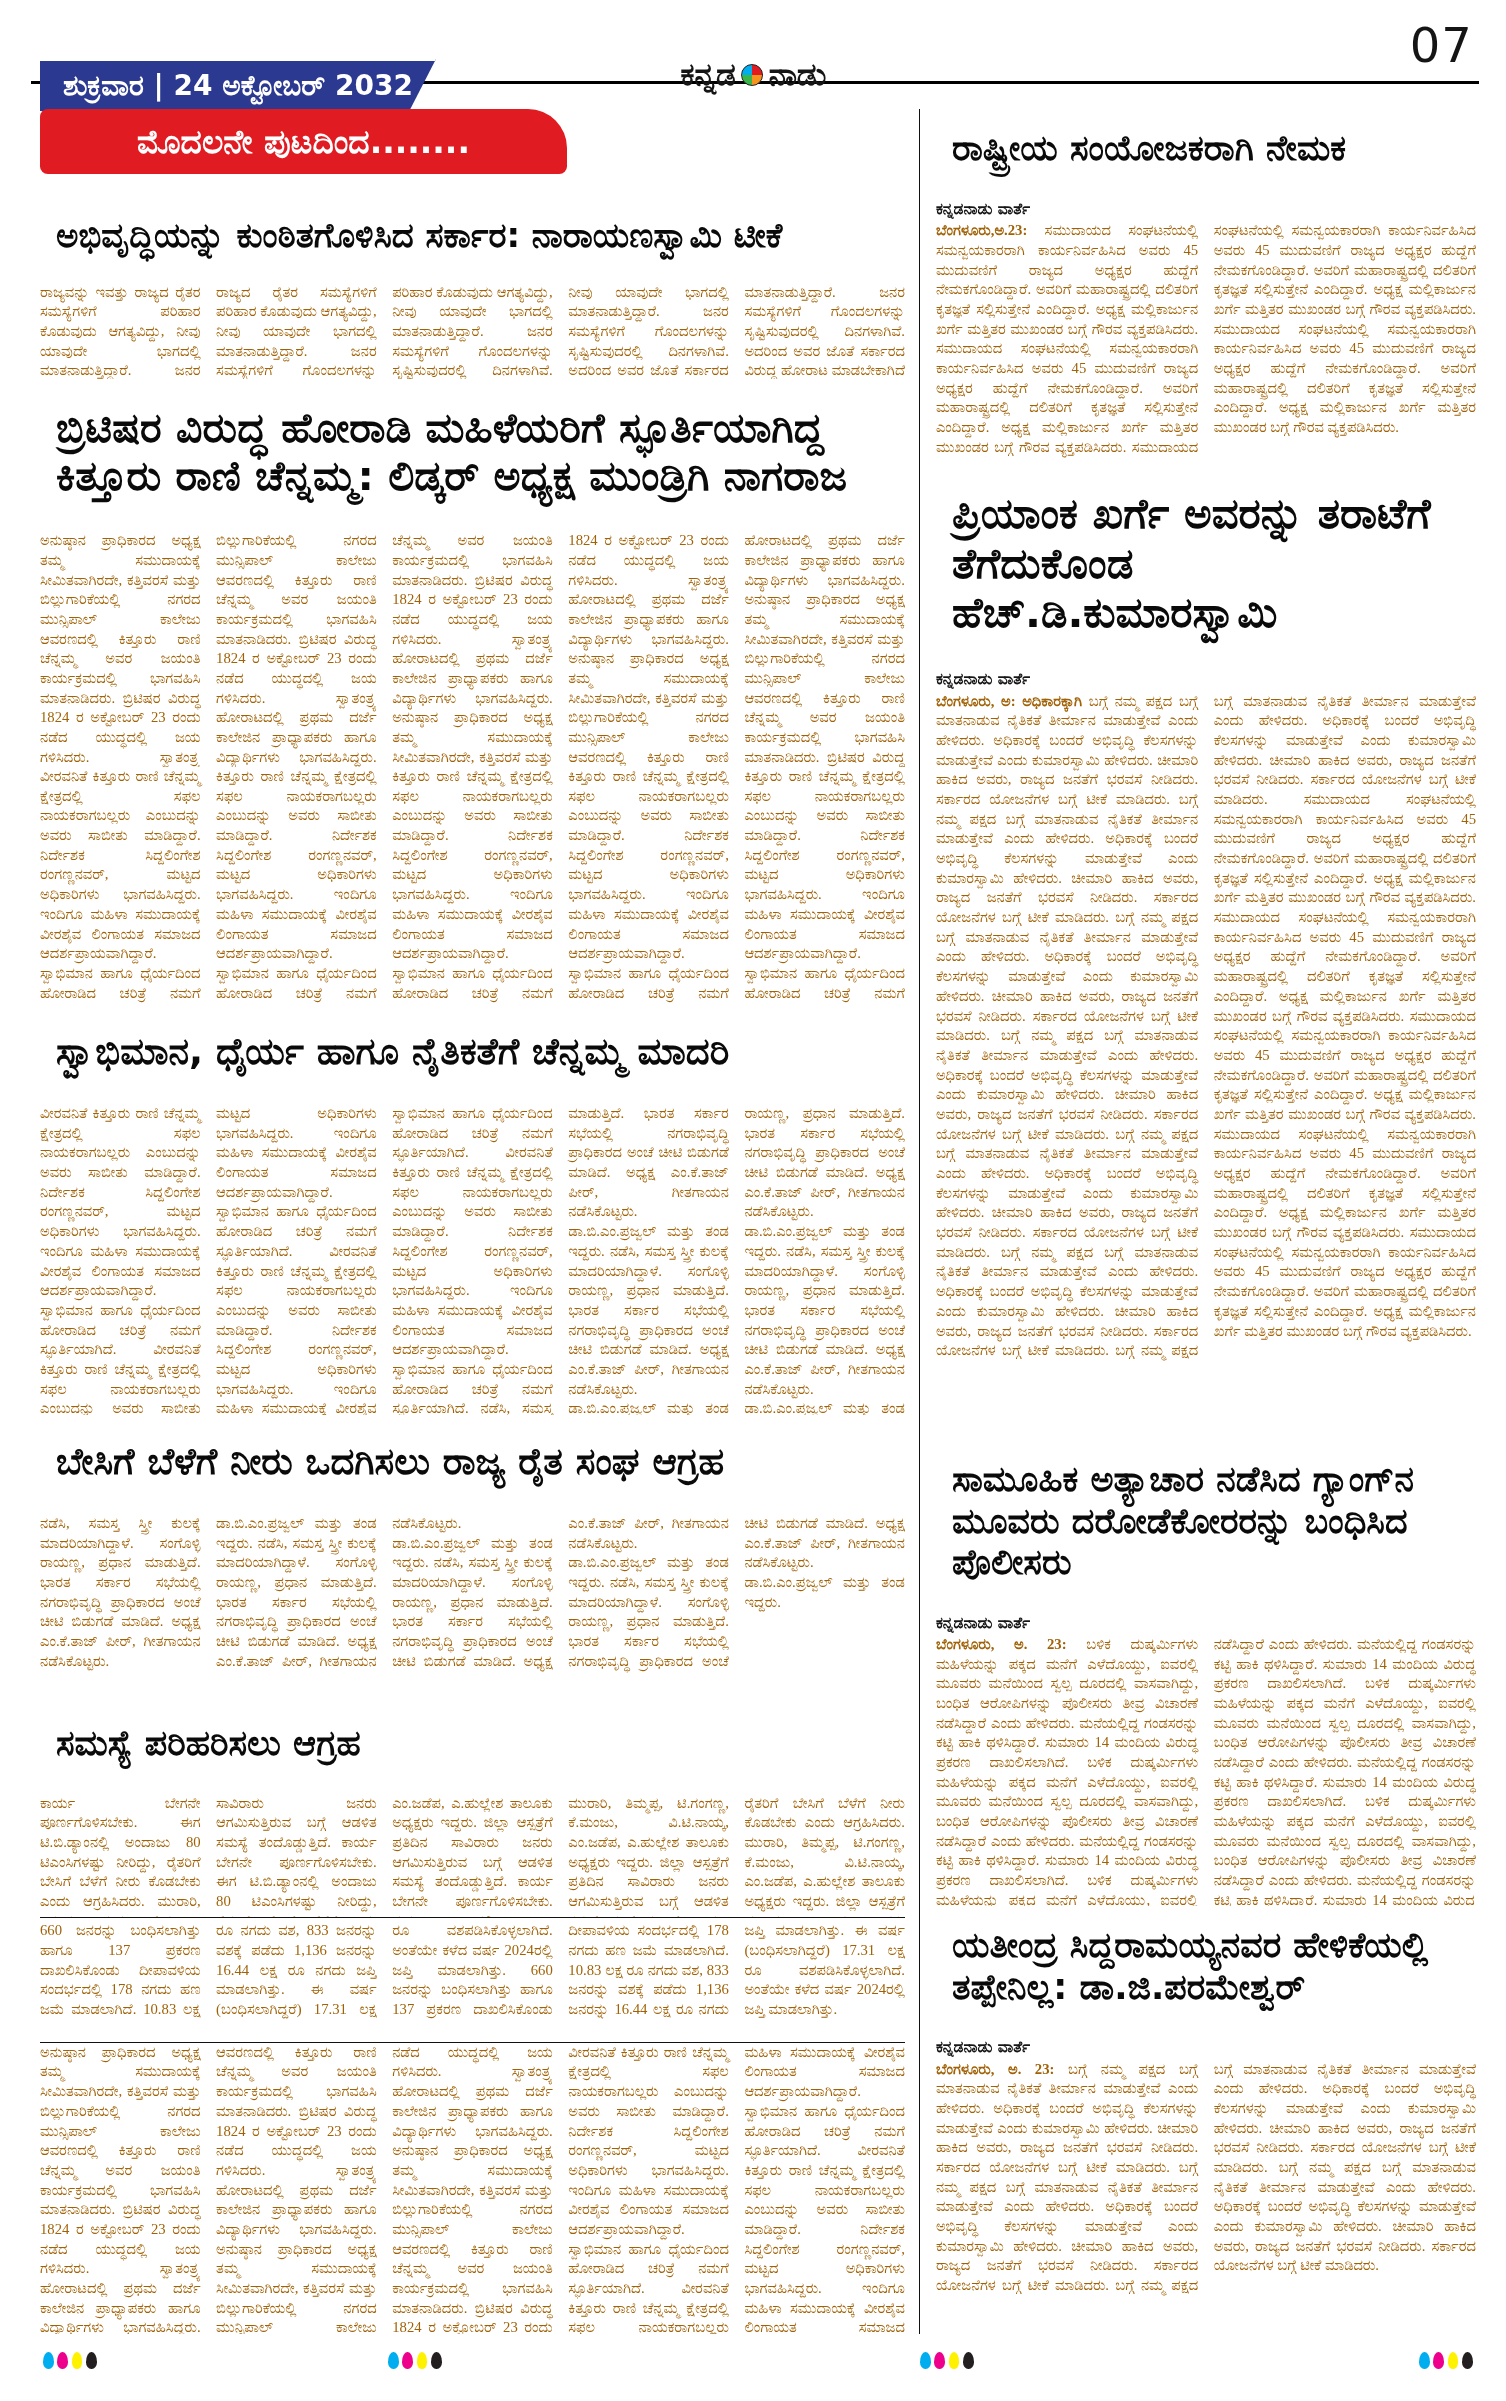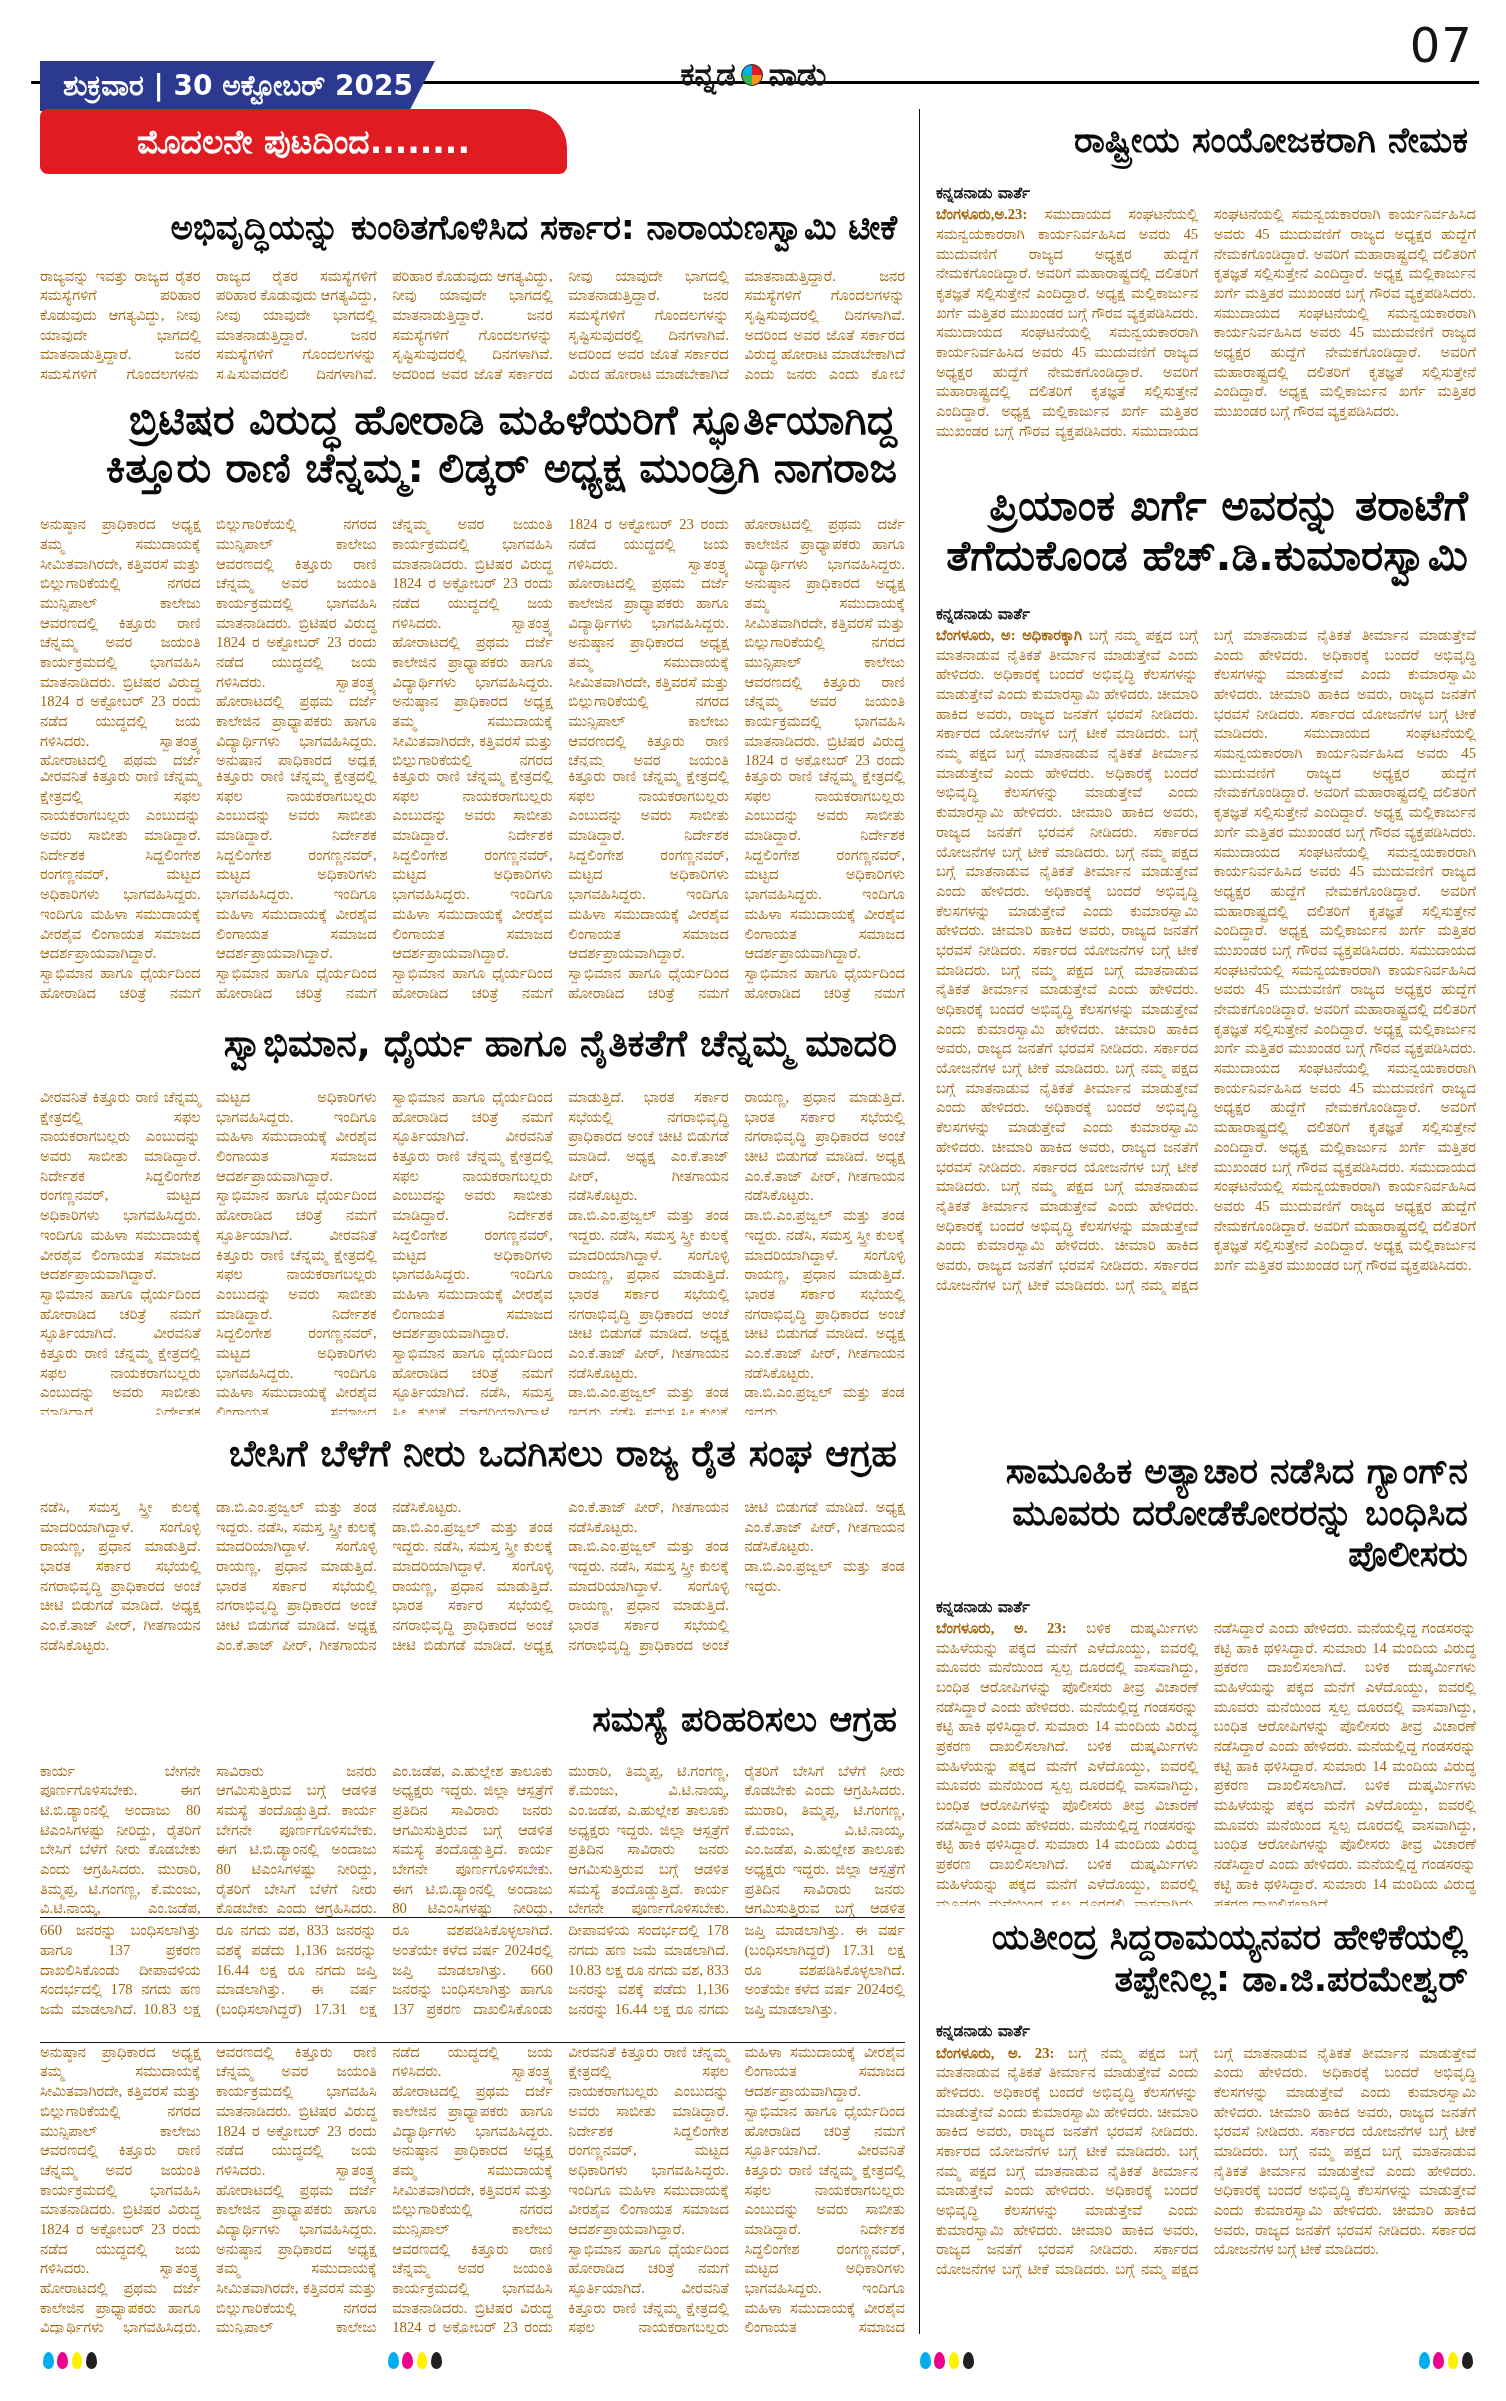--- a/index.html
+++ b/index.html
@@ -35,21 +35,21 @@
     border-radius:7.8px 39px 7.8px 7.8px;margin:0 0 21px 0;flex:none;
   }
   
   .content{position:absolute;top:109px;left:40px;right:31px;bottom:67px;display:flex;gap:0;}
   .left-region{width:865px;flex:none;display:flex;flex-direction:column;}
   .right-region{flex:1;border-left:1.7px solid #111;margin-left:14.4px;padding-left:15.5px;
     display:flex;flex-direction:column;}
   
   .article{overflow:hidden;flex:none;}
   .hl{font-family:"DejaVu Sans",sans-serif;font-weight:bold;color:#0a0a0a;
-    text-align:right;margin:8px;line-height:1.18;}
+    text-align:left;margin:16px;line-height:1.18;}
   .hl-1{font-size:34px;padding:4.4px 0 11px;}
   .hl-2{font-size:41px;padding:9px 0 14.4px;}
   .hl-3{font-size:34px;padding:7.8px 0 13.3px;}
   .hl-4{font-size:37px;padding:9px 0 14.4px;}
   .hl-5{font-size:37px;padding:9px 0 14.4px;}
   .hl-sub{font-size:35px;padding:10px 0 13.3px;}
   .hl-6{font-size:29px;padding:5.5px 0 7.8px;}
   .hl-7{font-size:41px;padding:10px 0 14.4px;}
   .hl-r{font-size:35px;padding:3.3px 0 14.4px;}
   .hl-r-big{font-size:42px;padding:9px 0 16.6px;}
@@ -65,21 +65,21 @@
   .reg-group{position:absolute;display:flex;gap:3.9px;}
   .reg-dot{width:10.5px;height:16.6px;border-radius:50% 50% 50% 50%/60% 60% 40% 40%;}
 </style>
 </head>
 <body>
 
 <div class="page">
 
   <div class="topline"></div>
   <div class="pagenum">07</div>
-  <div class="datebar">ಶುಕ್ರವಾರ | 30 ಅಕ್ಟೋಬರ್ 2025</div>
+  <div class="datebar">ಶುಕ್ರವಾರ | 24 ಅಕ್ಟೋಬರ್ 2032</div>
   <div class="masthead">
     <span>ಕನ್ನಡ</span>
     <span class="logo"></span>
     <span>ನಾಡು</span>
   </div>
 
   <div class="content">
 
     <div class="left-region">
 

